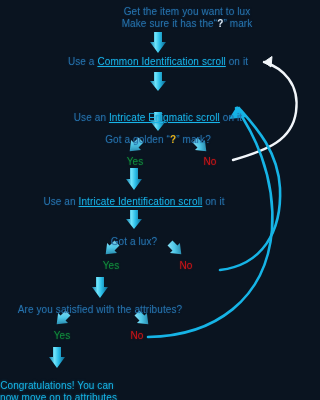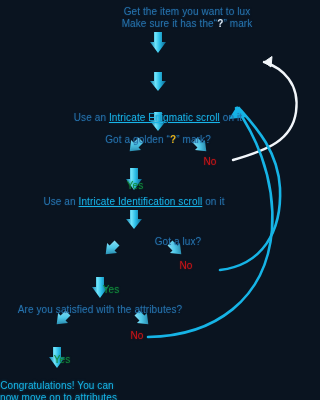--- a/index.html
+++ b/index.html
@@ -42,21 +42,20 @@
     color: #e8b317;
     font-weight: bold;
   }
   .qmark-white {
     color: #dfe9f2;
     font-weight: bold;
   }
   .yes {
     color: #118c3c;
     text-shadow: 0 0 2px rgba(10,110,50,0.6);
-    margin-top: 24px;
   }
   .no {
     color: #cf1418;
     text-shadow: 0 0 2px rgba(150,20,20,0.6);
   }
   .final {
     color: #16b4e6;
     text-shadow: 0 0 3px rgba(20,150,200,0.5);
     margin-top: 8px;
   }
@@ -158,37 +157,40 @@
     <g transform="translate(57,347)">
       <path d="M -4 0 L 4 0 L 4 10 L 8 10 L 0 21 L -8 10 L -4 10 Z" fill="url(#gradV)"></path>
     </g>
   </svg>
 
   <div class="node center" style="top:6px;padding-left:29px;">
     <div>Get the item you want to lux</div>
     <div><span>Make sure it has the</span><span>“</span><span class="qmark-white">?</span><span>”</span> <span>mark</span></div>
   </div>
 
+  <div class="node center" style="top:56px;">
+    <span>Use a </span><span class="link">Common Identification scroll</span><span> on it</span>
+  </div>
 
   <div class="node center" style="top:112px;">
     <span>Use an </span><span class="link">Intricate Enigmatic scroll</span><span> on it</span>
   </div>
 
   <div class="node center" style="top:134px;">
     <span>Got a golden </span><span>“</span><span class="qmark-gold">?</span><span>”</span><span> mark?</span>
   </div>
 
   <div class="node yes" style="top:156px; left:117px; width:36px;">Yes</div>
   <div class="node no" style="top:156px; left:192px; width:36px;">No</div>
 
   <div class="node" style="top:196px; left:0; width:268px;">
     <span>Use an </span><span class="link">Intricate Identification scroll</span><span> on it</span>
   </div>
 
-  <div class="node" style="top:236px; left:0; width:268px;margin-left:44px;">Got a lux?</div>
+  <div class="node" style="top:236px; left:0; width:268px;">Got a lux?</div>
 
   <div class="node yes" style="top:260px; left:93px; width:36px;">Yes</div>
   <div class="node no" style="top:260px; left:168px; width:36px;">No</div>
 
   <div class="node" style="top:304px; left:0; width:200px;">Are you satisfied with the attributes?</div>
 
   <div class="node yes" style="top:330px; left:44px; width:36px;">Yes</div>
   <div class="node no" style="top:330px; left:119px; width:36px;">No</div>
 
   <div class="node final" style="top:372px; left:0; width:114px; text-align:center;">

